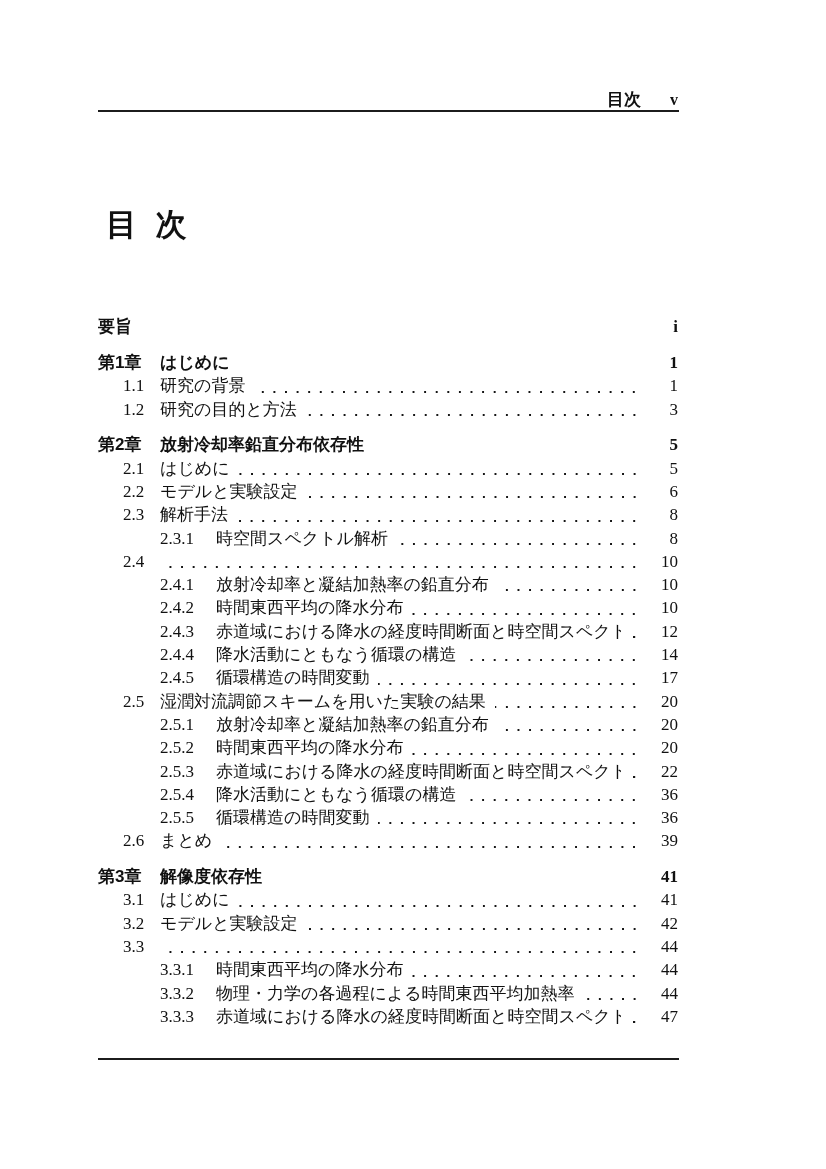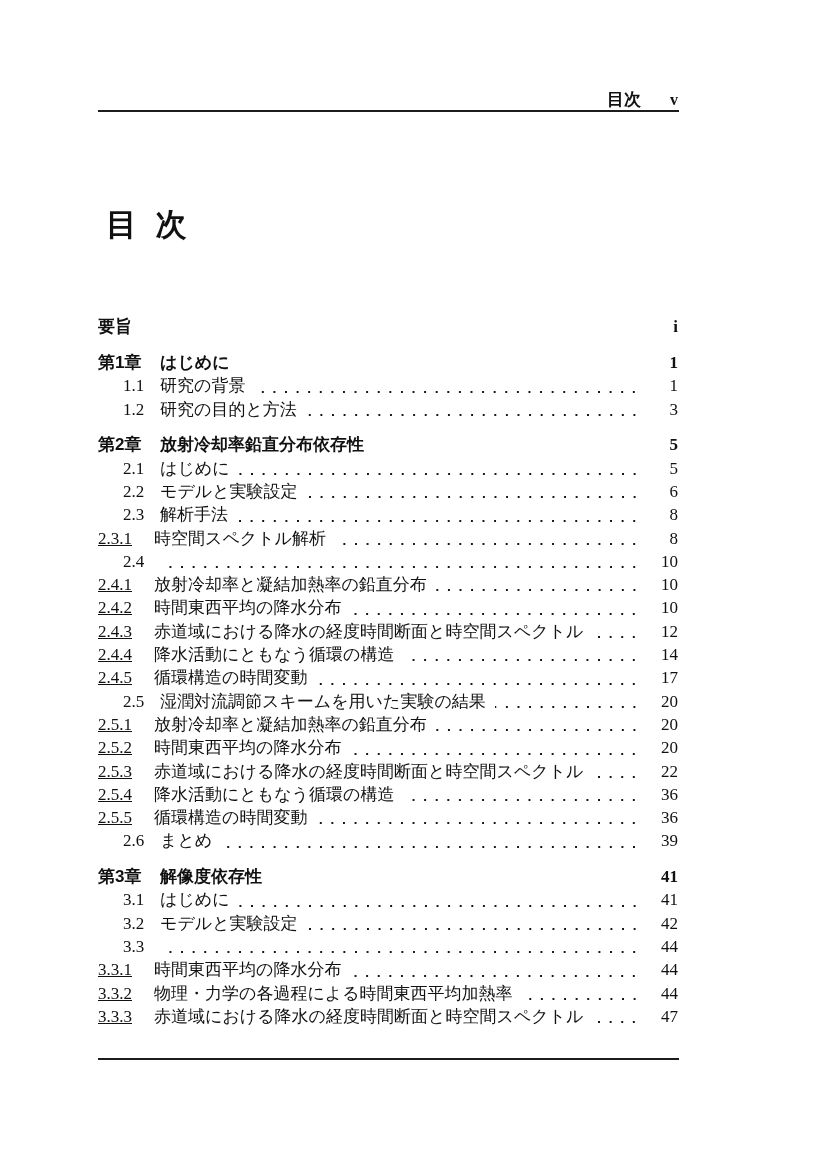--- a/index.html
+++ b/index.html
@@ -40,21 +40,21 @@
   .row.chapter, .row.front {
     font-family:"Liberation Sans","DejaVu Sans",sans-serif;
     font-weight:bold; margin-top:12.4px;
   }
   .row.chapter .pg, .row.front .pg {
     font-family:"Liberation Serif","DejaVu Serif",serif; font-weight:bold;
   }
   .num { flex:0 0 auto; }
   .chapter .num    { width:62px; }
   .section .num    { margin-left:25px; width:37px; }
-  .subsection .num { width:56px;text-decoration:underline; }
+  .subsection .num { margin-left:62px; width:56px; }
   .ttl { flex:0 1 auto; overflow:hidden; }
   .spacer { flex:1 1 auto; }
   .dots {
     flex:1 1 auto; min-width:10px; align-self:flex-end;
     height:4px; margin:0 10px 4px 9px;
     background-image:radial-gradient(circle, #151515 1.15px, rgba(0,0,0,0) 1.45px);
     background-size:11.6px 4px;
     background-repeat:repeat-x;
     background-position:right center;
   }

